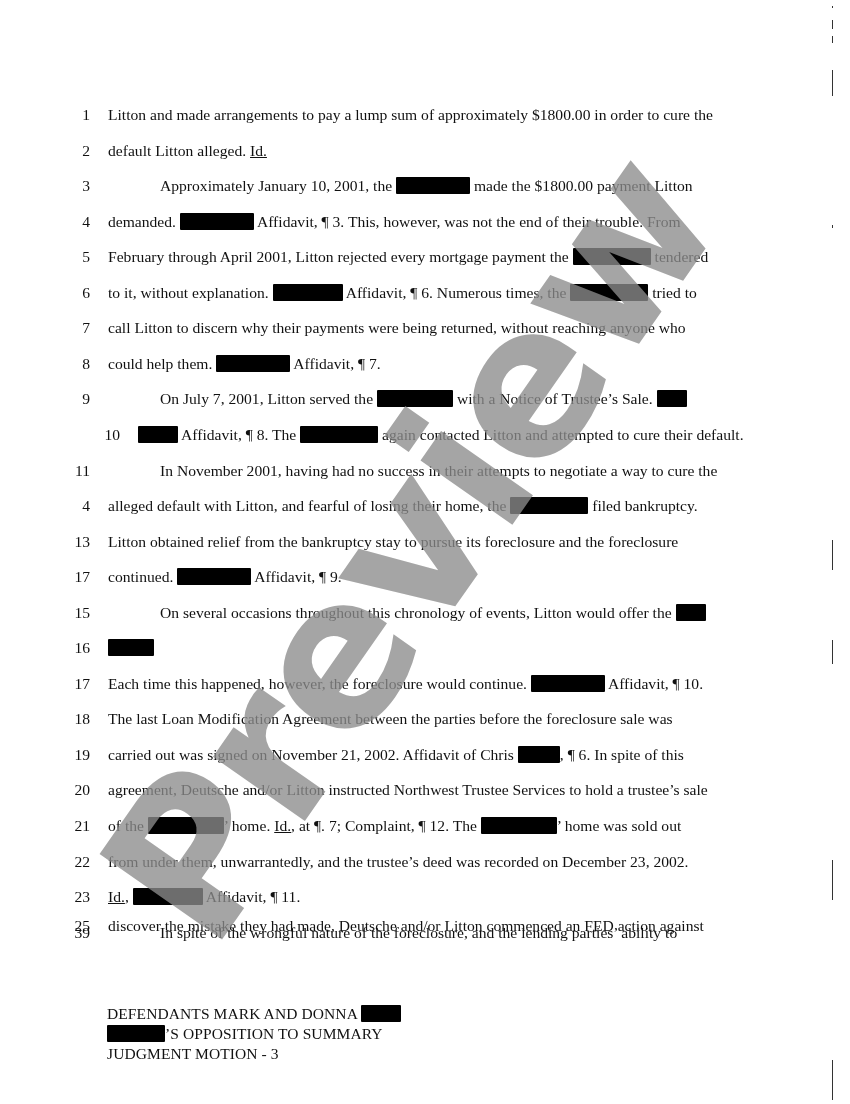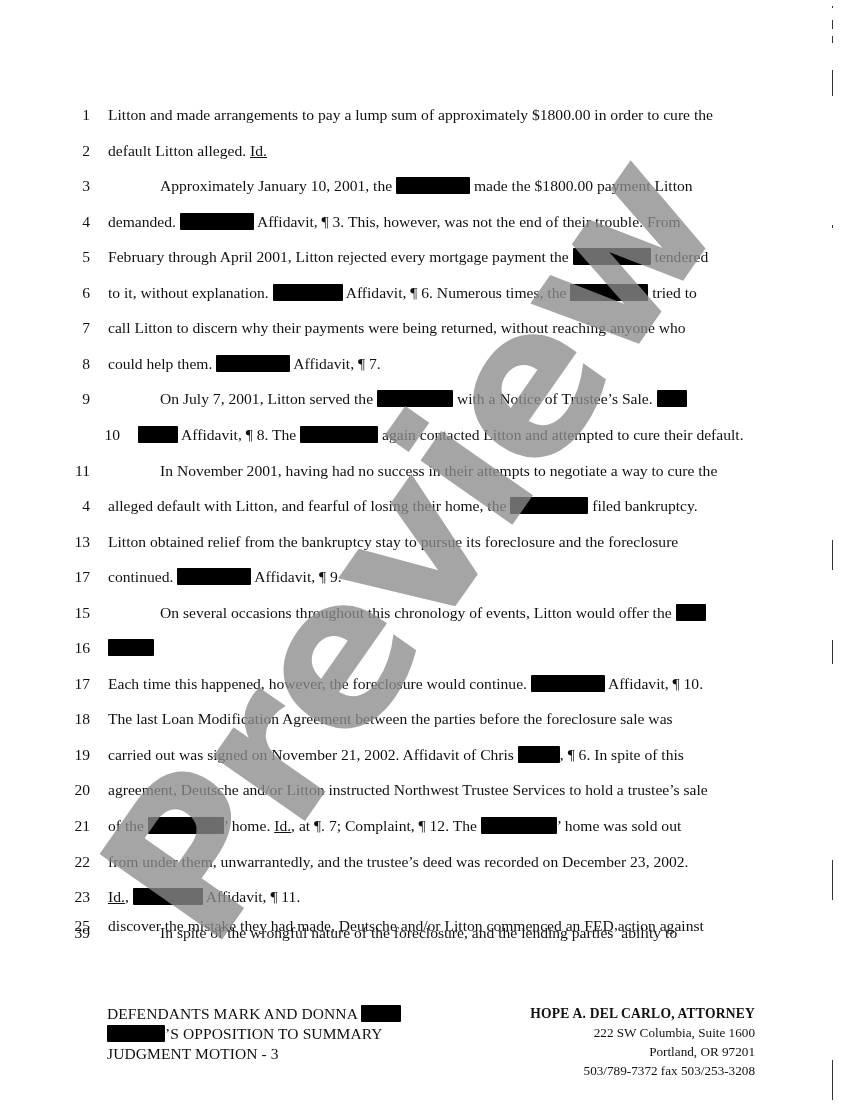--- a/index.html
+++ b/index.html
@@ -128,26 +128,20 @@
         <span class="txt"><span>discover the mistake they had made, Deutsche and/or Litton commenced an FED action against</span></span>
       </div>
     </div>
 
   <div class="footer-left">
     <div><span>DEFENDANTS MARK AND DONNA</span> <span class="redact" style="width:40px"></span></div>
     <div><span class="redact" style="width:58px"></span><span>’S OPPOSITION TO SUMMARY</span></div>
     <div>JUDGMENT MOTION - 3</div>
   </div>
 
-  <div class="footer-right">
-    <div class="firm">HOPE A. DEL CARLO, ATTORNEY</div>
-    <div>222 SW Columbia, Suite 1600</div>
-    <div>Portland, OR  97201</div>
-    <div>503/789-7372  fax 503/253-3208</div>
-  </div>
 
   <div class="watermark">Preview</div>
 
   <div class="speck" style="left:832px;top:6px;height:2px"></div>
   <div class="speck" style="left:832px;top:20px;height:9px"></div>
   <div class="speck" style="left:832px;top:36px;height:7px"></div>
   <div class="speck" style="left:832px;top:70px;height:26px"></div>
   <div class="speck" style="left:832px;top:225px;height:3px"></div>
   <div class="speck" style="left:832px;top:540px;height:30px"></div>
   <div class="speck" style="left:832px;top:640px;height:24px"></div>

